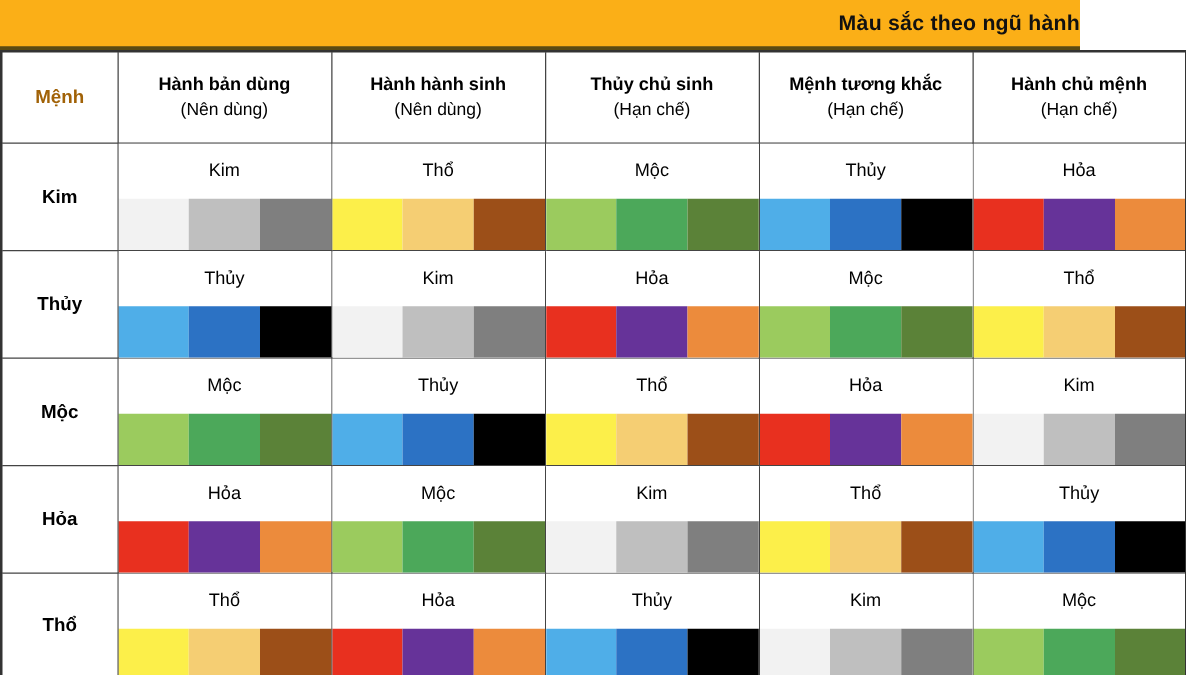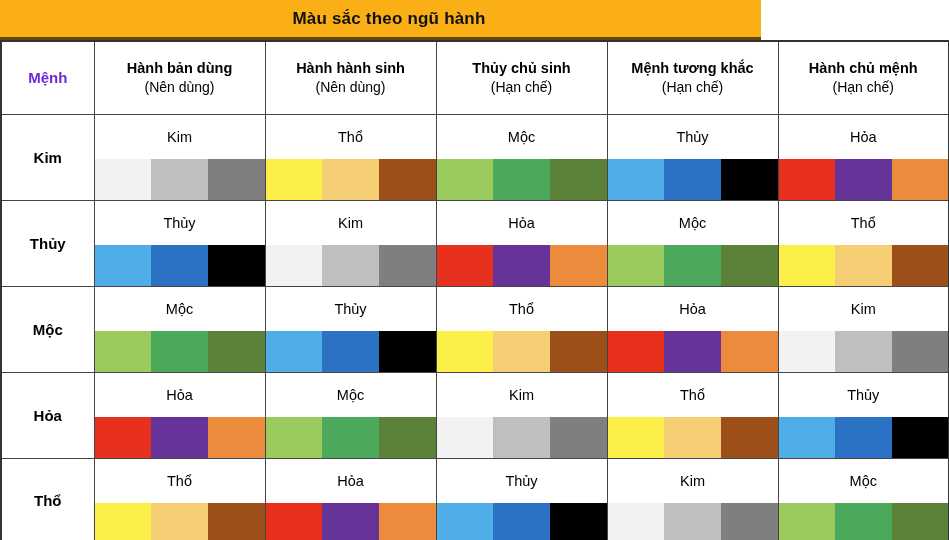--- a/index.html
+++ b/index.html
@@ -19,28 +19,28 @@
     position: relative;
     box-sizing: border-box;
     background: #ffffff;
   }
 
   
   .title-band {
     position: absolute;
     left: 0;
     top: 0;
-    width: 761px;
+    width: 864px;
     height: 40px;
     background: #FBAF17;
     box-sizing: border-box;
     border-bottom: 3px solid #5a4a12;
     display: flex;
     align-items: center;
-    justify-content: center;
+    justify-content: flex-end;
     padding-left: 17px;
   }
   .title-band .title-text {
     font-size: 17px;
     font-weight: bold;
     color: #111111;
     letter-spacing: 0.2px;
     line-height: 1;
   }
 
@@ -83,21 +83,21 @@
     display: block;
     font-weight: normal;
     font-size: 14px;
     color: #000000;
     margin-top: 1px;
   }
   th.head-mệnh {
     text-align: center;
     font-size: 15px;
     font-weight: bold;
-    color: #6d28d9;
+    color: #a16207;
   }
 
   
   tr.data-row { height: 86px; }
   td.row-label {
     text-align: center;
     font-size: 15px;
     font-weight: bold;
     color: #000000;
   }

